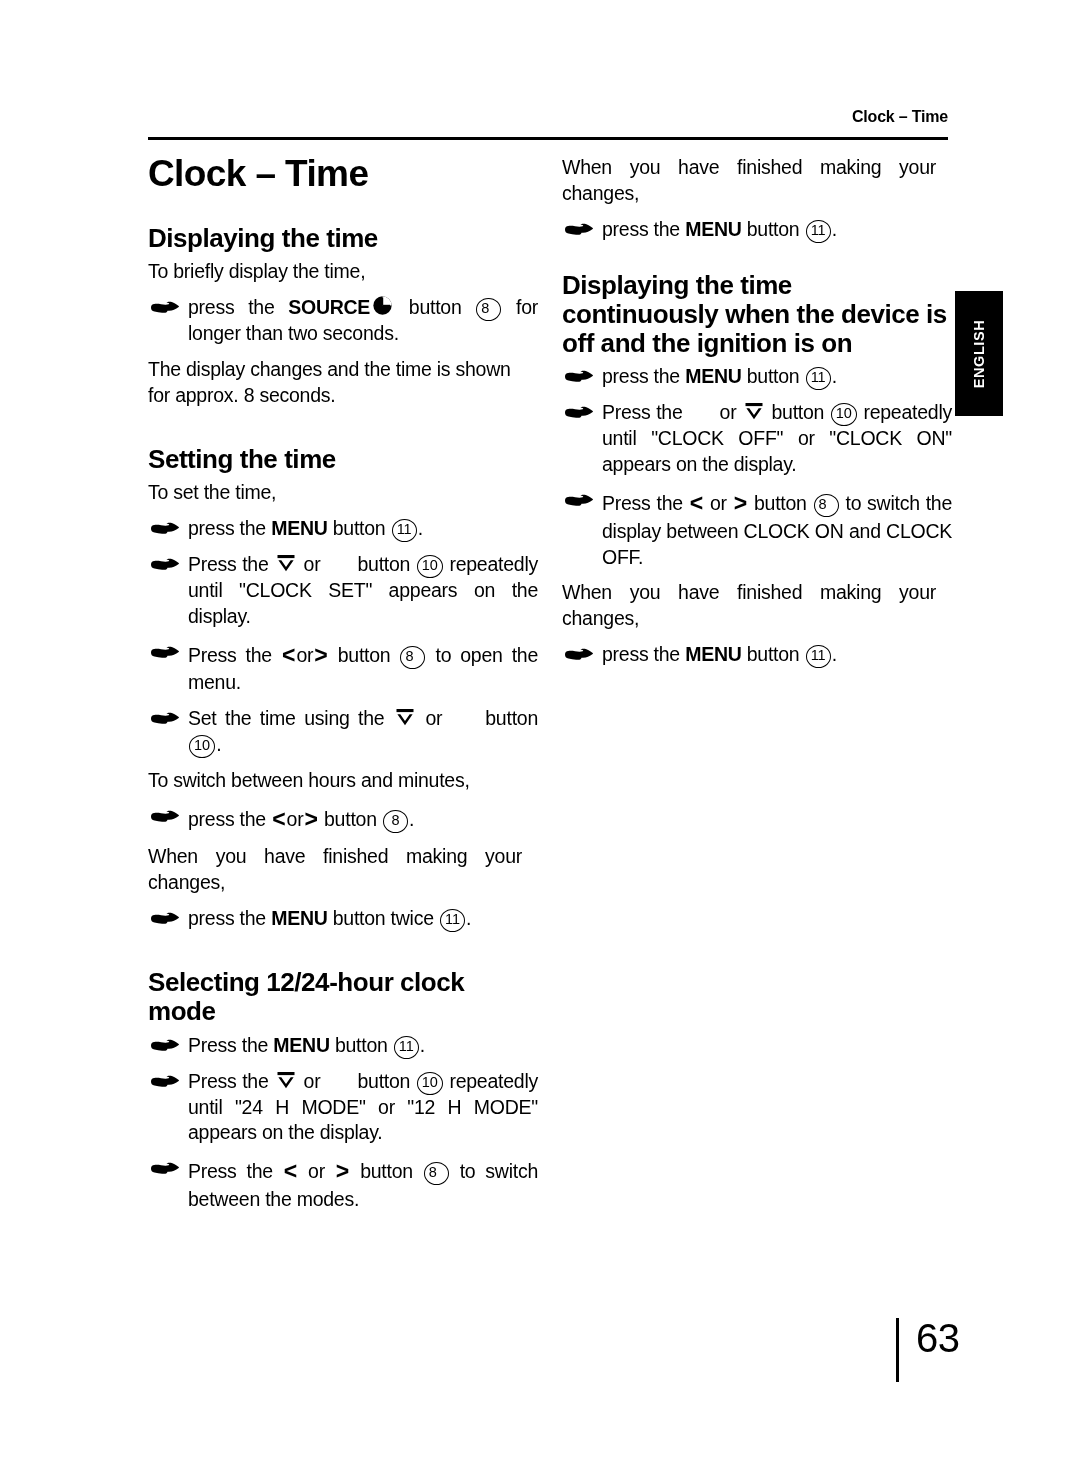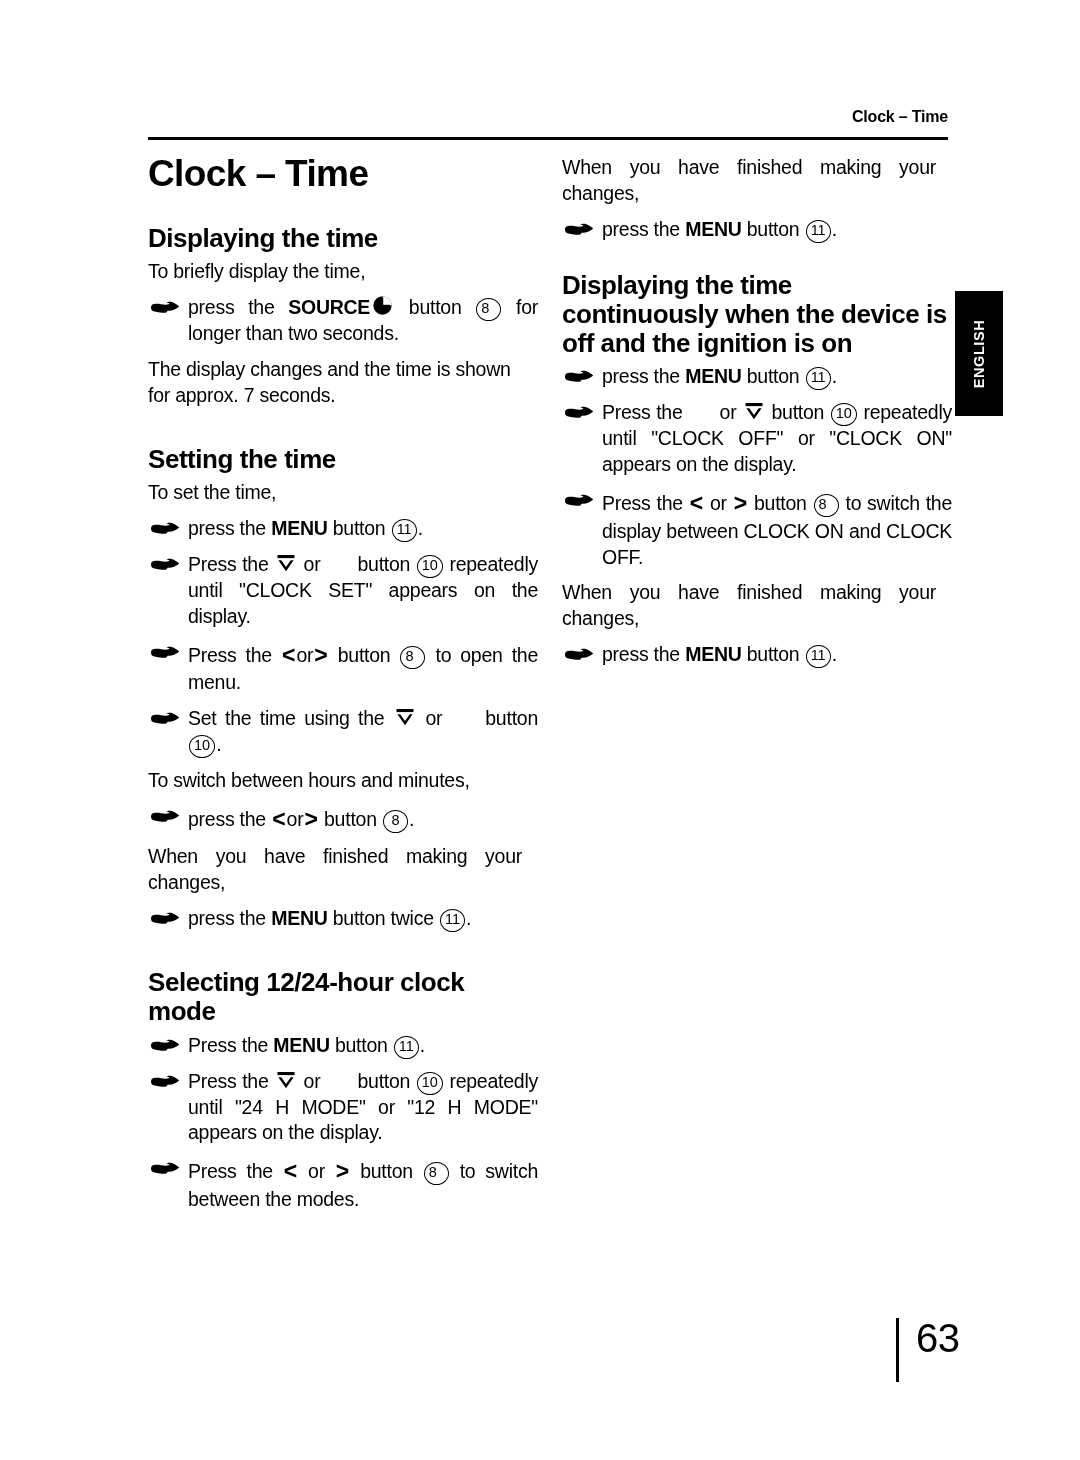--- a/index.html
+++ b/index.html
@@ -196,21 +196,21 @@
           </svg>
       </span>
       <span>press the </span><span class="b">SOURCE</span><span class="gl"><svg width="21" height="21" viewBox="0 0 22 22">
             <circle cx="11" cy="11" r="9.6" fill="#000"></circle>
             <path d="M11 11 L11 1.4 A9.6 9.6 0 0 1 20.6 11 Z" fill="#fff"></path>
             <path d="M11 11 L11 2.6" stroke="#000" stroke-width="1.5"></path>
             <path d="M11 11 L19 11" stroke="#000" stroke-width="1.5"></path>
           </svg></span><span> button </span><span class="ref">8</span><span> for longer than two seconds.</span>
     </div>
 
-    <p class="para">The display changes and the time is shown for approx. 7 seconds.</p>
+    <p class="para">The display changes and the time is shown for approx. 8 seconds.</p>
 
     <div class="spacer-lg"></div>
 
     <h2 class="section-title">Setting the time</h2>
 
     <p class="para">To set the time,</p>
 
     <div class="step">
       <span class="hand">
         <svg width="30" height="18" viewBox="0 0 30 18">

